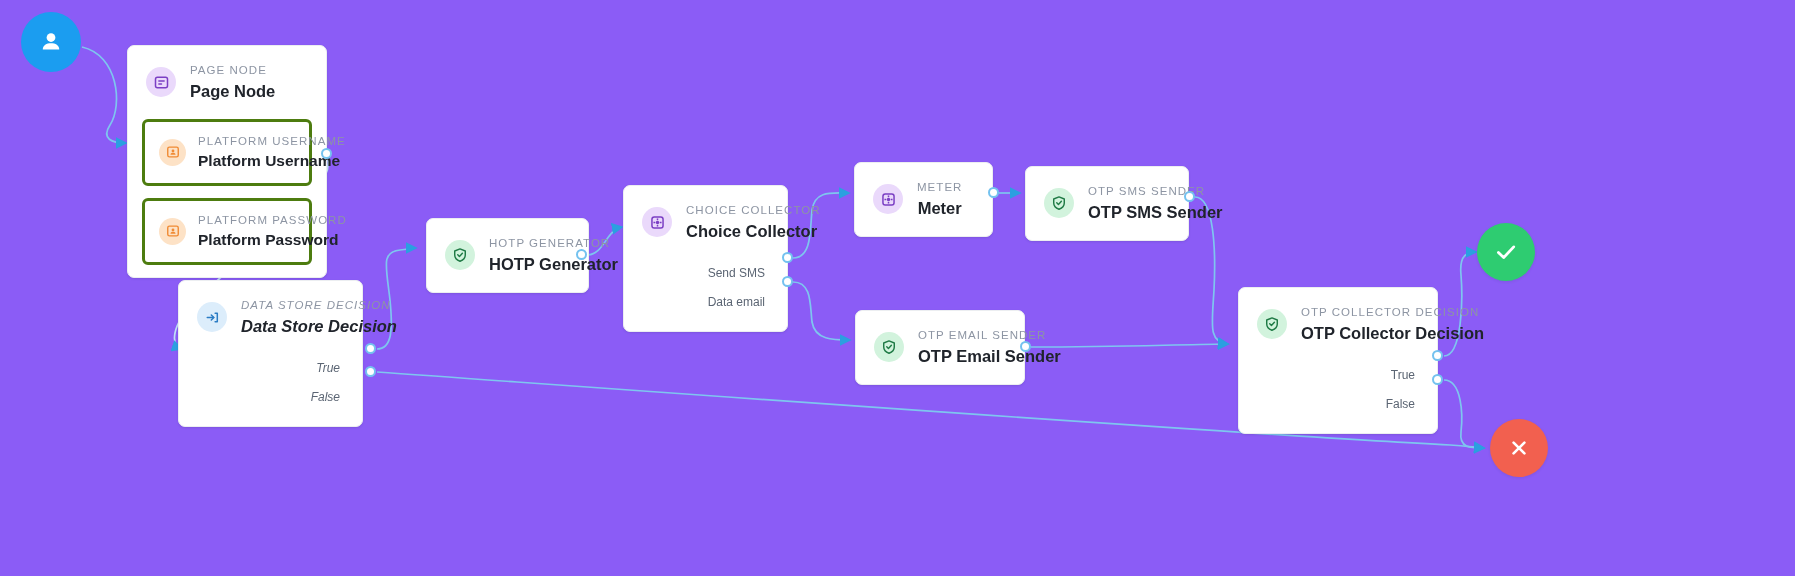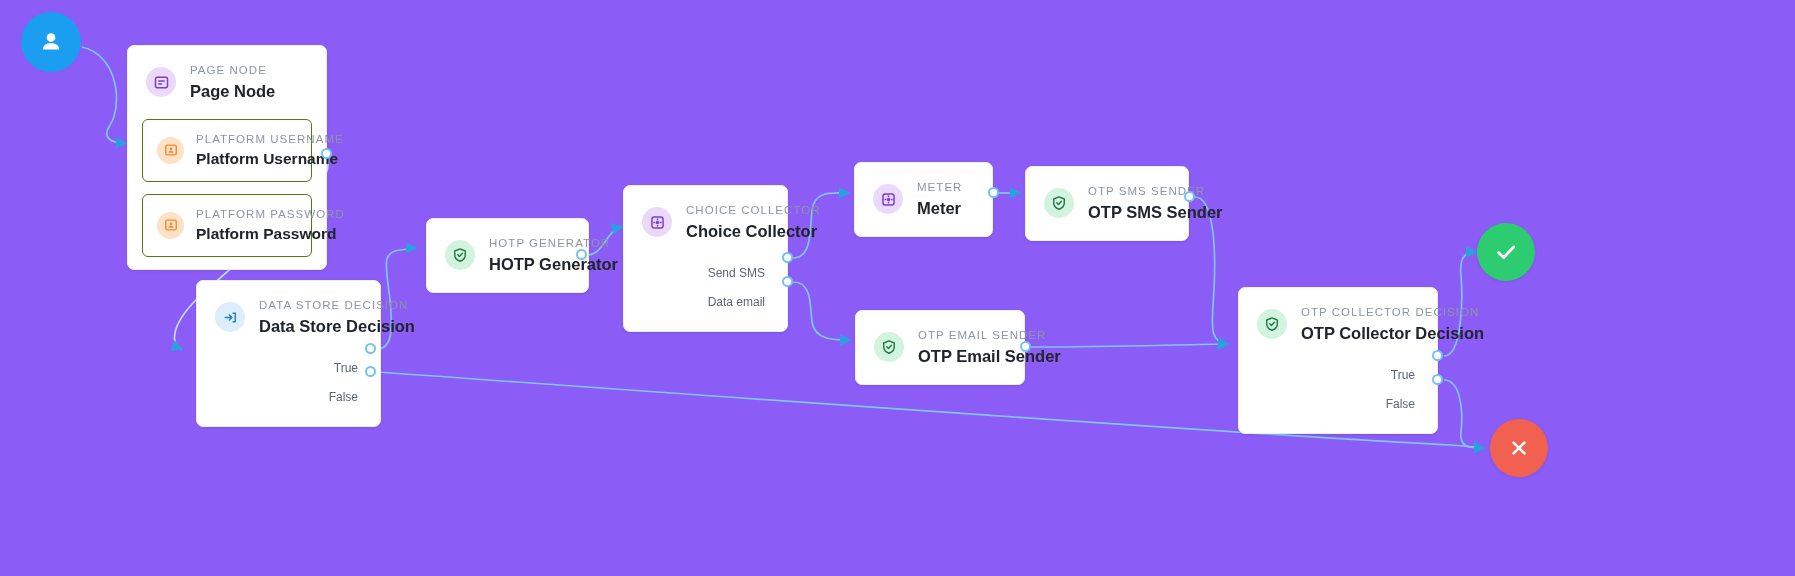--- a/index.html
+++ b/index.html
@@ -56,21 +56,21 @@
   .node-title {
     font-size:16.5px;
     font-weight:700;
     color:#20242b;
     line-height:1.35;
     white-space:nowrap;
     margin-top:1px;
   }
   .field {
     margin:0 14px 12px 14px;
-    border:1px solid #4d7c0f;
+    border:3px solid #4d7c0f;
     border-radius:6px;
     background:#fff;
   }
   .field .node-head { padding:11px 16px 11px 14px; }
   .field .node-ico { width:27px; height:27px; flex:0 0 27px; margin-right:12px; }
   .field .node-title { font-size:15.5px; }
   .outputs { padding:0 22px 14px 22px; }
   .out-row {
     display:flex;
     justify-content:flex-end;
@@ -191,21 +191,21 @@
         </div>
         <div class="node-txt">
           <span class="node-kind">PLATFORM PASSWORD</span>
           <span class="node-title">Platform Password</span>
         </div>
       </div>
     </div>
   </div>
   <div class="port" style="left:321px; top:148px;"></div>
 
-  <div class="node" style="left:196px; top:280px; width:185px;">
+  <div class="node" style="left:178px; top:280px; width:185px;font-style:italic;">
     <div class="node-head">
       <div class="node-ico ico-blue">
         <svg width="15" height="15" viewBox="0 0 20 20">
           <path d="M3,10 H11.5" stroke="#2b7cc4" stroke-width="2" stroke-linecap="round"></path>
           <path d="M8.4,6.6 L11.8,10 L8.4,13.4" fill="none" stroke="#2b7cc4" stroke-width="2" stroke-linecap="round" stroke-linejoin="round"></path>
           <path d="M13.5,4.2 H16.4 V15.8 H13.5" fill="none" stroke="#2b7cc4" stroke-width="2" stroke-linecap="round" stroke-linejoin="round"></path>
         </svg>
       </div>
       <div class="node-txt">
         <span class="node-kind">DATA STORE DECISION</span>
@@ -254,21 +254,21 @@
       </div>
     </div>
     <div class="outputs">
       <div class="out-row">Send SMS</div>
       <div class="out-row">Data email</div>
     </div>
   </div>
   <div class="port" style="left:782px; top:252px;"></div>
   <div class="port" style="left:782px; top:276px;"></div>
 
-  <div class="node" style="left:854px; top:162px; width:139px;">
+  <div class="node" style="left:854px; top:162px; width:139px;text-align:center;">
     <div class="node-head">
       <div class="node-ico ico-purple">
         <svg width="15" height="15" viewBox="0 0 20 20">
           <rect x="2.6" y="2.6" width="14.8" height="14.8" rx="3" fill="none" stroke="#7b3fc4" stroke-width="2"></rect>
           <circle cx="10" cy="10" r="2.3" fill="#7b3fc4"></circle>
           <rect x="9" y="4.6" width="2" height="2.3" fill="#7b3fc4"></rect>
           <rect x="9" y="13.1" width="2" height="2.3" fill="#7b3fc4"></rect>
           <rect x="4.6" y="9" width="2.3" height="2" fill="#7b3fc4"></rect>
           <rect x="13.1" y="9" width="2.3" height="2" fill="#7b3fc4"></rect>
         </svg>

